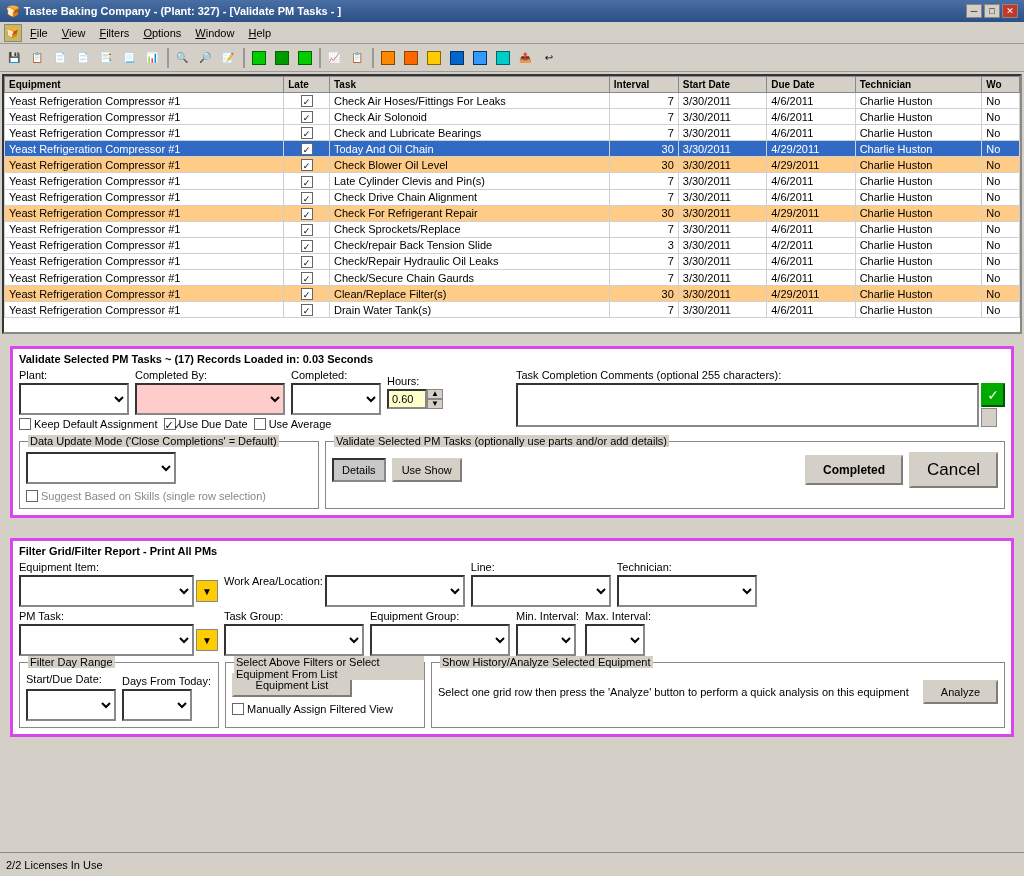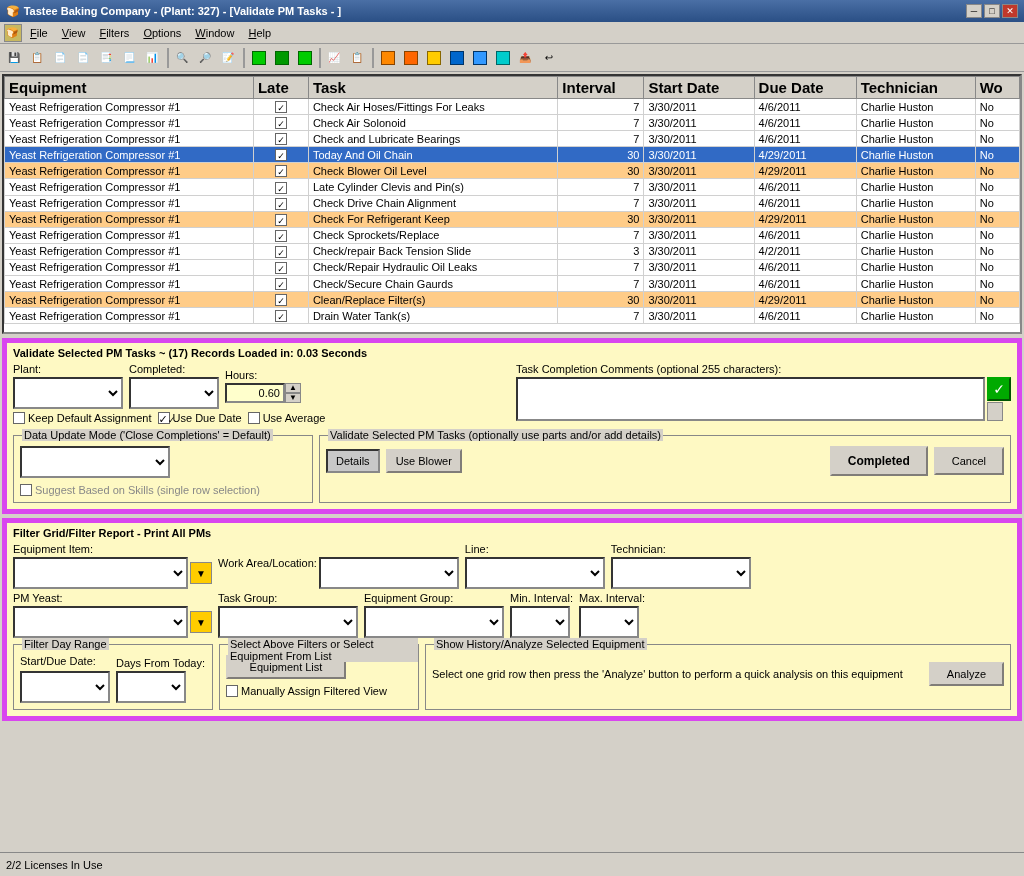--- a/index.html
+++ b/index.html
@@ -69,40 +69,40 @@
     .grid-table { width: 100%; border-collapse: collapse; }
     .grid-table th {
       background: #d4d0c8;
       border: 1px solid #888;
       padding: 2px 4px;
       text-align: left;
       font-weight: bold;
       position: sticky;
       top: 0;
       white-space: nowrap;
-      font-size: 15px;
+      font-size: 10px;
     }
     .grid-table td {
       border: 1px solid #d0d0d0;
       padding: 1px 4px;
       white-space: nowrap;
       font-size: 11px;
     }
     .grid-table tr.selected { background: #316ac5; color: white; }
     .grid-table tr.selected td { color: white; }
     .grid-table tr.row-orange { background: #ffcc88; }
     .checkbox-cell { text-align: center; }
     .cb { width: 12px; height: 12px; border: 1px solid #666; display: inline-block; background: white; vertical-align: middle; }
     .cb-checked::after { content: '✓'; font-size: 9px; color: #000; line-height: 12px; display: block; text-align: center; }
 
     
     .panel-section {
-      margin: 2px;
-      border: 5px solid #d946ef;
-      background: #fef9c3;
+      margin: 10px;
+      border: 3px solid #d946ef;
+      background: #ffffff;
       padding: 4px;
     }
     .panel-title {
       font-weight: bold;
       margin-bottom: 4px;
       font-size: 11px;
     }
     .panel-row { display: flex; align-items: center; gap: 6px; margin-bottom: 3px; flex-wrap: wrap; }
     .panel-label { font-size: 11px; white-space: nowrap; }
     .panel-input {
@@ -135,21 +135,21 @@
       border: 2px outset #d4d0c8;
       padding: 6px 16px;
       font-size: 12px;
       cursor: pointer;
       font-weight: bold;
     }
     .cancel-btn {
       background: #d4d0c8;
       border: 2px outset #d4d0c8;
       padding: 6px 16px;
-      font-size: 11px;
+      font-size: 17px;
       cursor: pointer;
     }
 
     .group-box {
       border: 1px solid #888;
       padding: 4px 6px 6px 6px;
       margin: 2px 0;
       position: relative;
     }
     .group-box-title {
@@ -356,21 +356,21 @@
     <td>Check Drive Chain Alignment</td>
     <td style="text-align:right;">7</td>
     <td>3/30/2011</td>
     <td>4/6/2011</td>
     <td>Charlie Huston</td>
     <td>No</td>
   </tr>
           <tr class="row-orange">
     <td>Yeast Refrigeration Compressor #1</td>
     <td class="checkbox-cell"><div class="cb cb-checked"></div></td>
-    <td>Check For Refrigerant Keep</td>
+    <td>Check For Refrigerant Repair</td>
     <td style="text-align:right;">30</td>
     <td>3/30/2011</td>
     <td>4/29/2011</td>
     <td>Charlie Huston</td>
     <td>No</td>
   </tr>
           <tr>
     <td>Yeast Refrigeration Compressor #1</td>
     <td class="checkbox-cell"><div class="cb cb-checked"></div></td>
     <td>Check Sprockets/Replace</td>
@@ -438,32 +438,38 @@
     <div class="panel-title">Validate Selected PM Tasks ~ (17) Records Loaded in: 0.03 Seconds</div>
 
     <div style="display:flex; gap:8px; align-items:flex-start; flex-wrap:wrap;">
 
       <div style="flex:1; min-width:400px;">
         <div class="panel-row">
           <div style="display:flex; flex-direction:column; gap:2px;">
             <span class="panel-label">Plant:</span>
             <select class="panel-select" style="width:110px;">
               <option>Sacramento</option>
+            </select>
+          </div>
+          <div style="display:flex; flex-direction:column; gap:2px;">
+            <span class="panel-label">Completed By:</span>
+            <select class="panel-select panel-input-red" style="width:150px; background:#ffcccc;">
+              <option>Charlie Huston</option>
             </select>
           </div>
           <div style="display:flex; flex-direction:column; gap:2px;">
             <span class="panel-label">Completed:</span>
             <select class="panel-select" style="width:90px;">
               <option>4/ 1/2016</option>
             </select>
           </div>
           <div style="display:flex; flex-direction:column; gap:2px;">
             <span class="panel-label">Hours:</span>
             <div style="display:flex; align-items:center;">
-              <input type="text" class="panel-input" value="0.60" style="width: 60px; background: rgb(255, 255, 204); text-align: right;">
+              <input type="text" class="panel-input" value="0.60" style="width: 40px; background: rgb(255, 255, 204);">
               <div class="spin-btn-container">
                 <button class="spin-btn">▲</button>
                 <button class="spin-btn">▼</button>
               </div>
             </div>
           </div>
         </div>
         <div class="panel-row">
           <label class="checkbox-label">
             <div class="checkbox-small"></div>
@@ -503,21 +509,21 @@
             <div class="checkbox-small"></div>
             <span style="color:#888;">Suggest Based on Skills (single row selection)</span>
           </label>
         </div>
       </div>
 
       <div class="group-box" style="flex:1; padding-top:10px; position:relative; margin-top:4px;">
         <span class="group-box-title">Validate Selected PM Tasks (optionally use parts and/or add details)</span>
         <div style="display:flex; align-items:center; gap:6px;">
           <button class="panel-btn panel-btn-active">Details</button>
-          <button class="panel-btn">Use Blower</button>
+          <button class="panel-btn">Use Show</button>
           <div style="flex:1;"></div>
           <button class="completed-btn">Completed</button>
           <button class="cancel-btn">Cancel</button>
         </div>
       </div>
     </div>
   </div>
 
   <div class="panel-section" style="padding:4px 6px;">
     <div class="panel-title">Filter Grid/Filter Report - Print All PMs</div>
@@ -552,21 +558,21 @@
         <span class="panel-label">Technician:</span>
         <select class="panel-select" style="width:140px;">
           <option></option>
         </select>
       </div>
     </div>
 
     <div style="display:flex; gap:6px; flex-wrap:wrap; align-items:flex-end; margin-top:3px;">
 
       <div style="display:flex; flex-direction:column; gap:2px;">
-        <span class="panel-label">PM Yeast:</span>
+        <span class="panel-label">PM Task:</span>
         <div style="display:flex; align-items:center; gap:2px;">
           <select class="panel-select" style="width:175px;">
             <option></option>
           </select>
           <button class="toolbar-btn" style="border:1px solid #888; background:#ffcc00;">▼</button>
         </div>
       </div>
 
       <div style="display:flex; flex-direction:column; gap:2px;">
         <span class="panel-label">Task Group:</span>

